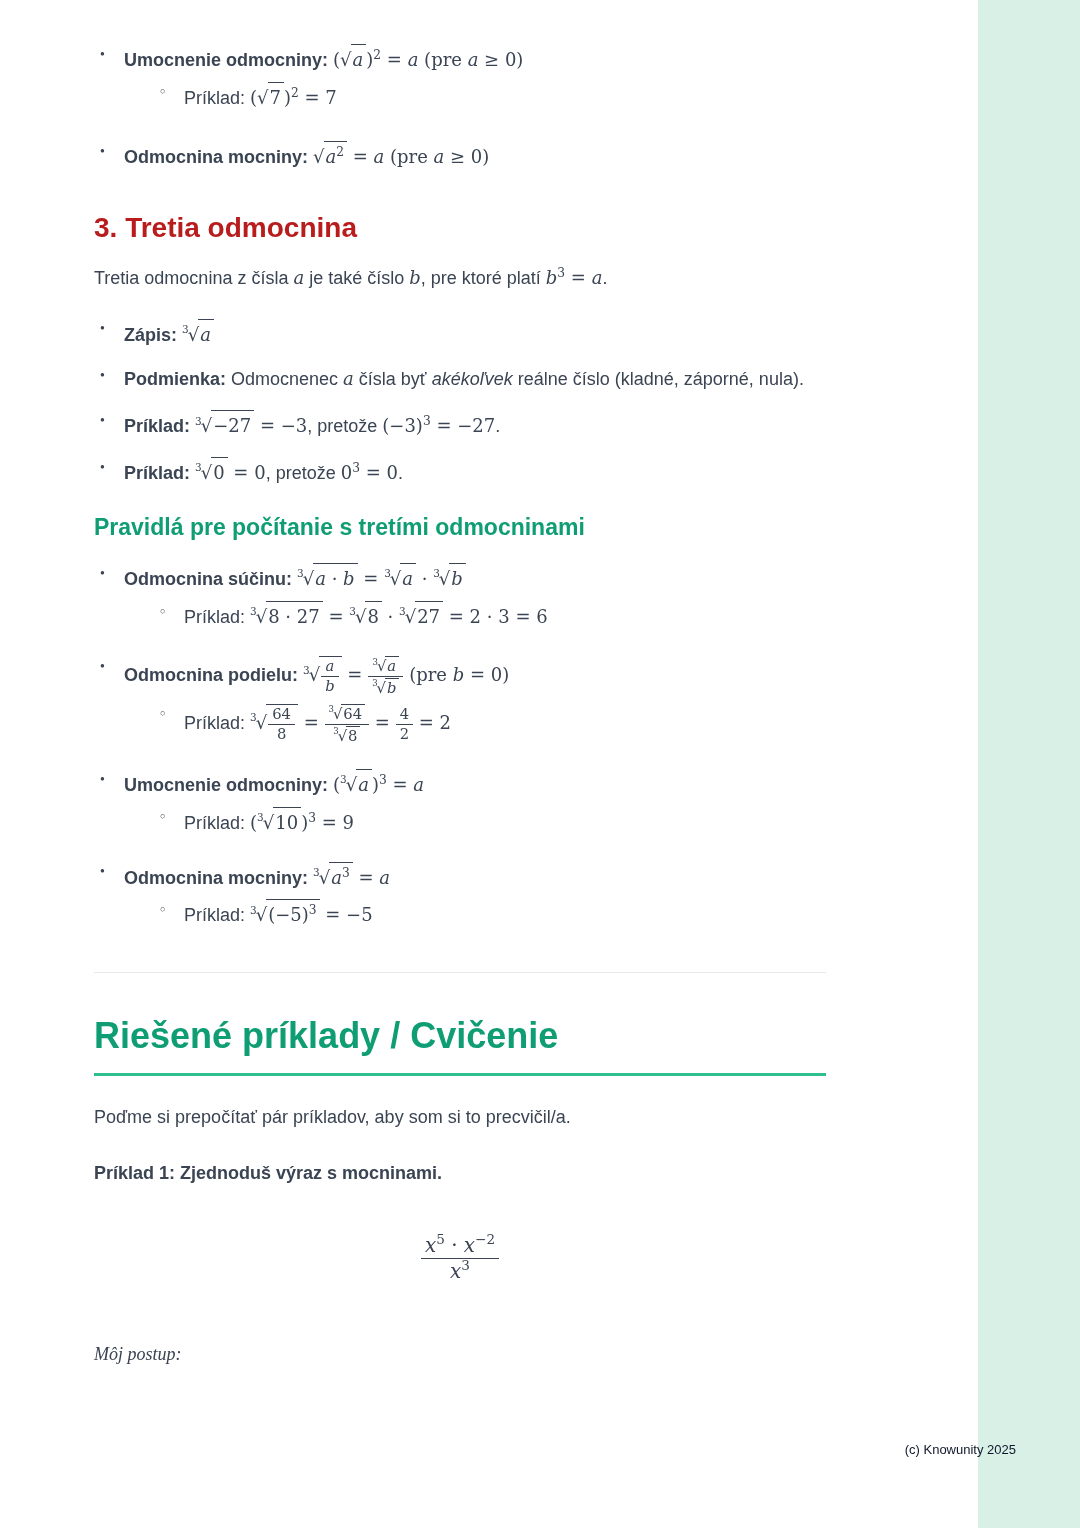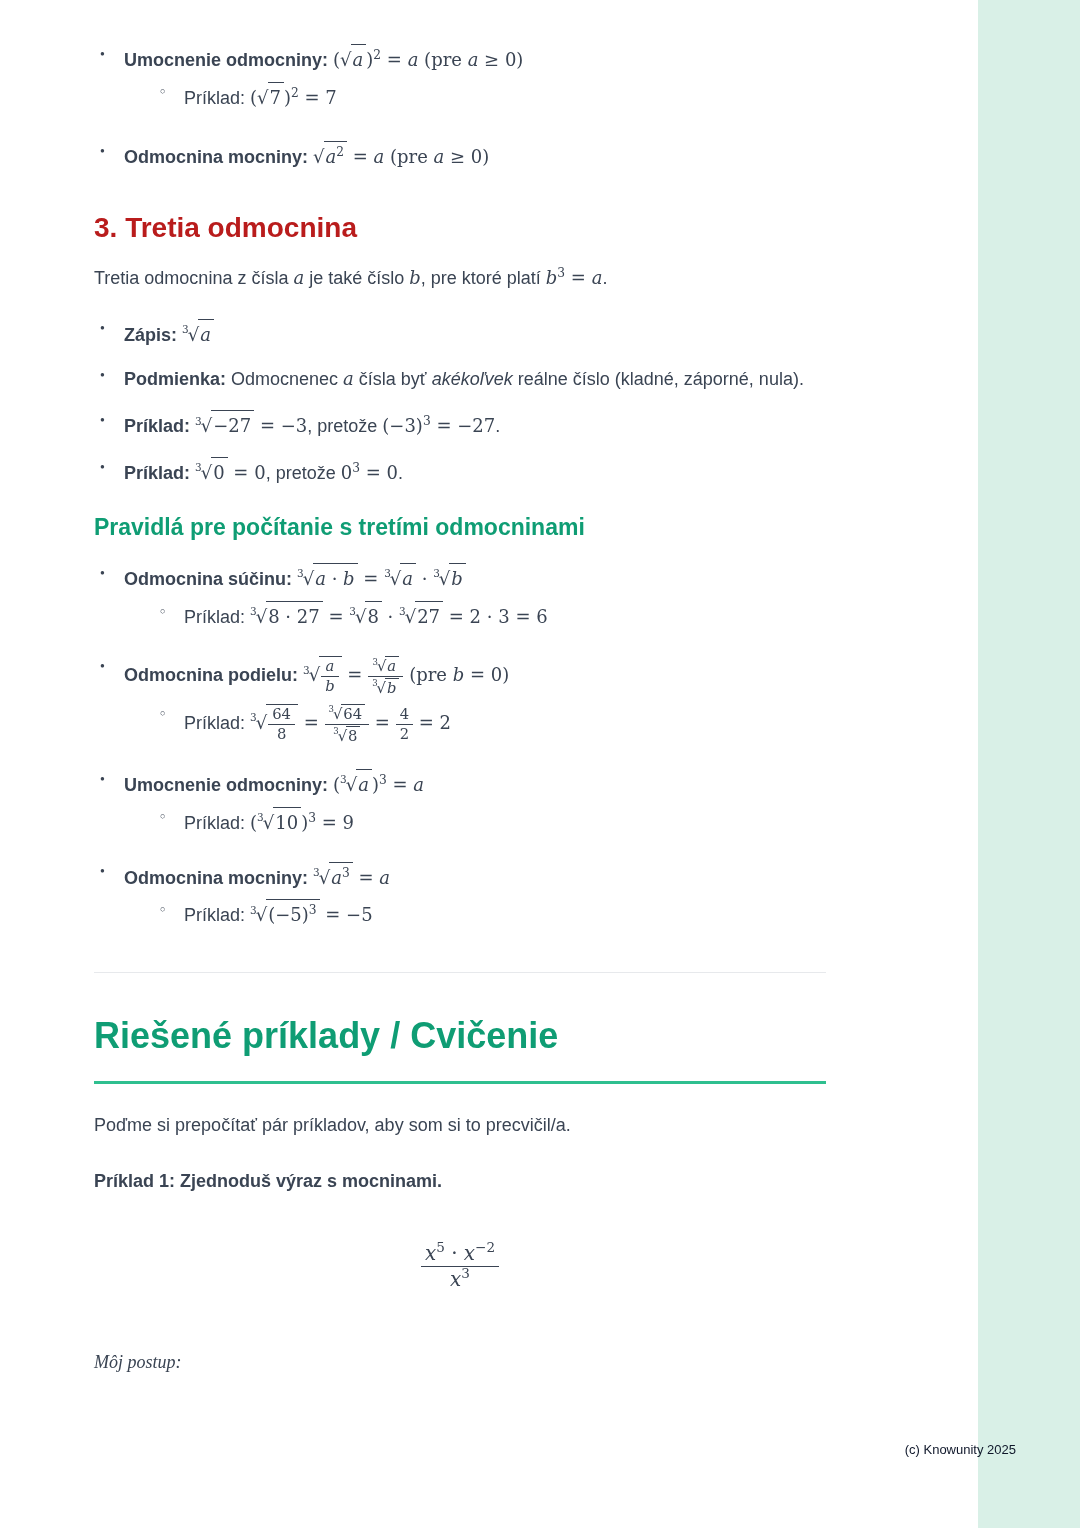--- a/index.html
+++ b/index.html
@@ -15,21 +15,21 @@
   .l1 > li { position:relative; padding-left:30px; font-size:18px; line-height:1.55; }
   .l1 > li::before { content:"●"; position:absolute; left:6px; top:0.48em; font-size:8px; color:#3a4453; }
   .l2 { margin-top:7px; }
   .l2 > li { position:relative; padding-left:26px; margin-left:34px; font-size:18px; line-height:1.55; }
   .l2 > li::before { content:"○"; position:absolute; left:2px; top:0.40em; font-size:9px; color:#3a4453; }
 
   .intro-list > li { margin-bottom:28px; }
   .cube-list  > li { margin-bottom:16px; }
   .rules-list > li { margin-bottom:24px; }
 
-  h1 { font-size:36px; font-weight:700; color:#0f9d74; margin:42px 0 0; padding-bottom:24px; border-bottom:3px solid #2fbf8f; }
+  h1 { font-size:36px; font-weight:700; color:#0f9d74; margin:42px 0 0; padding-bottom:16px; border-bottom:3px solid #2fbf8f; }
   h2 { font-size:28px; font-weight:700; color:#b91c1c; margin:40px 0 20px; }
   h3 { font-size:23px; font-weight:700; color:#0f9d74; margin:26px 0 22px; }
 
   .para { font-size:18px; line-height:1.55; margin:28px 0 0; }
   .lead { margin:0 0 26px; }
   .bold { font-weight:700; }
   .postup { font-style:italic; margin-top:58px;font-family:Liberation Serif, serif; }
 
   .lbl { font-weight:700; }
   .math, .mt, .mi, .rsym, .ridx, sup.ms { font-family:"DejaVu Serif", serif; }

